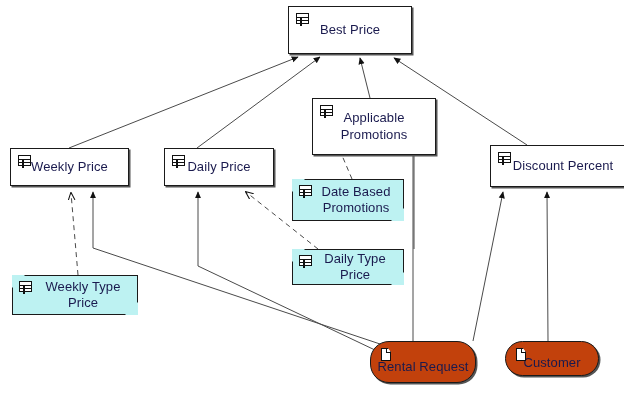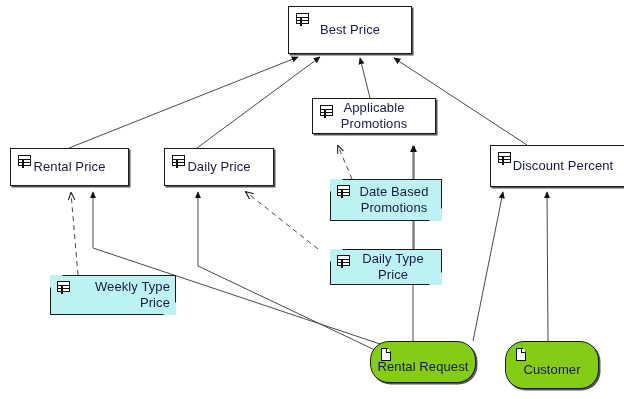--- a/index.html
+++ b/index.html
@@ -35,41 +35,40 @@
   
   .node.entity{
     background:#ffffff;
     border:1px solid #1a1a1a;
     box-shadow:1.5px 1.5px 0 0 #555;
   }
   
   .node.tagshape{
     background:#bdf2f2;
     color:#1a1a4e;
-    margin-left:38px;
   }
   .node.tagshape .shape{
     position:absolute;
     left:0;top:0;right:0;bottom:0;
     background:#bdf2f2;
     border:1px solid #1a1a1a;
     -webkit-clip-path:polygon(13px 0, 100% 0, 100% calc(100% - 13px), calc(100% - 13px) 100%, 0 100%, 0 13px);
     clip-path:polygon(13px 0, 100% 0, 100% calc(100% - 13px), calc(100% - 13px) 100%, 0 100%, 0 13px);
   }
   .node.tagshape .shadow{
     position:absolute;
     left:2px;top:2px;right:-2px;bottom:-2px;
     background:#606060;
     z-index:-1;
     -webkit-clip-path:polygon(13px 0, 100% 0, 100% calc(100% - 13px), calc(100% - 13px) 100%, 0 100%, 0 13px);
     clip-path:polygon(13px 0, 100% 0, 100% calc(100% - 13px), calc(100% - 13px) 100%, 0 100%, 0 13px);
   }
   
   .node.rounded{
-    background:#84cc16;
+    background:#c2410c;
     border:1px solid #1a1a1a;
     border-radius:19px;
     box-shadow:1.5px 1.5px 0 0 #555;
   }
   .nlabel{
     position:relative;
     z-index:3;
     padding:0 6px;
     pointer-events:none;
   }
@@ -170,32 +169,32 @@
     </g>
   </svg>
 
   <div class="node entity" style="left:288px;top:6px;width:124px;height:48px;">
     <span class="icon table-icon">
         <i></i>
       </span>
     <span class="nlabel">Best Price</span>
   </div>
 
-  <div class="node entity" style="left:312px;top:98px;width:124px;height:36px;">
+  <div class="node entity" style="left:312px;top:98px;width:124px;height:57px;">
     <span class="icon table-icon">
         <i></i>
       </span>
     <span class="nlabel">Applicable Promotions</span>
   </div>
 
   <div class="node entity" style="left:10px;top:148px;width:119px;height:38px;">
     <span class="icon table-icon">
         <i></i>
       </span>
-    <span class="nlabel">Rental Price</span>
+    <span class="nlabel">Weekly Price</span>
   </div>
 
   <div class="node entity" style="left:164px;top:148px;width:110px;height:38px;">
     <span class="icon table-icon">
         <i></i>
       </span>
     <span class="nlabel">Daily Price</span>
   </div>
 
   <div class="node entity" style="left:490px;top:145px;width:146px;height:42px;">
@@ -222,30 +221,30 @@
       </span>
     <span class="nlabel" style="padding-left:20px;">Daily Type Price</span>
   </div>
 
   <div class="node tagshape" style="left:12px;top:275px;width:126px;height:40px;">
     <span class="shadow"></span>
     <span class="shape"></span>
     <span class="icon table-icon">
         <i></i>
       </span>
-    <span class="nlabel" style="padding-left:22px;text-align:right;">Weekly Type Price</span>
+    <span class="nlabel" style="padding-left:22px;">Weekly Type Price</span>
   </div>
 
   <div class="node rounded" style="left:370px;top:341px;width:106px;height:42px;">
     <span class="icon doc-icon">
         <i></i>
       </span>
     <span class="nlabel" style="padding-top:10px;">Rental Request</span>
   </div>
 
-  <div class="node rounded" style="left:505px;top:341px;width:94px;height:48px;">
+  <div class="node rounded" style="left:505px;top:341px;width:94px;height:35px;">
     <span class="icon doc-icon">
         <i></i>
       </span>
     <span class="nlabel" style="padding-top:10px;">Customer</span>
   </div>
 
 </div>
 
 </body></html>

